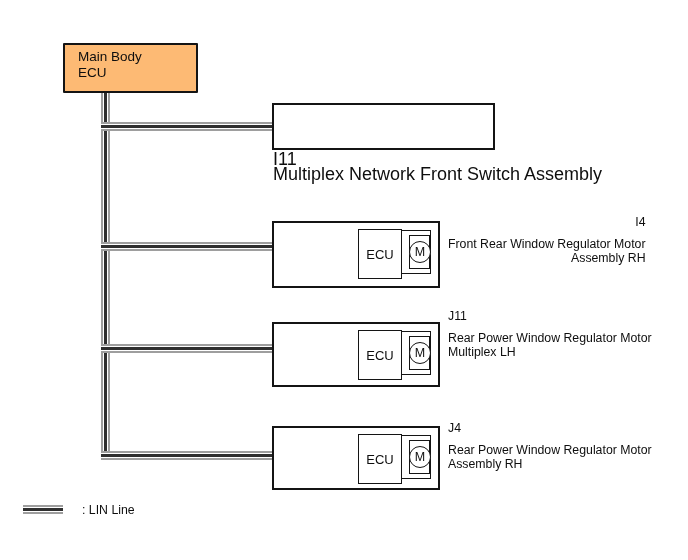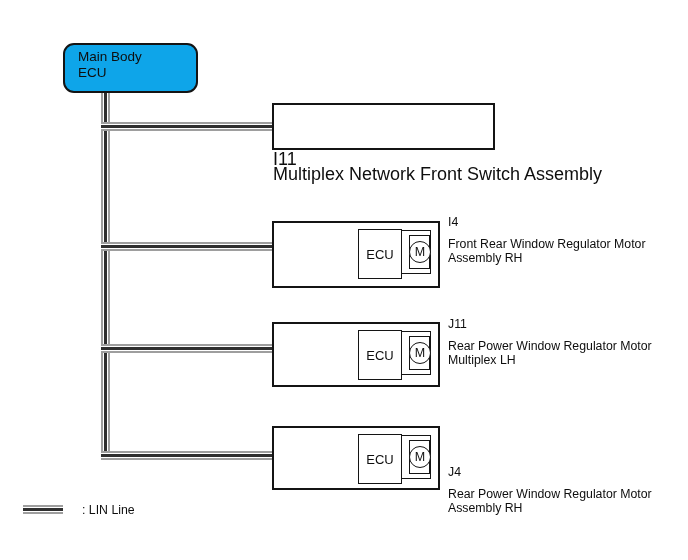--- a/index.html
+++ b/index.html
@@ -16,21 +16,21 @@
       var(--lin-core) 3.3px,var(--lin-core) 5.7px,
       #ffffff 5.7px,#ffffff 7.4px,
       var(--lin-outer) 7.4px,var(--lin-outer) 9px);}
   .lin-v{width:9px;background:linear-gradient(to right,
       var(--lin-outer) 0px,var(--lin-outer) 1.6px,
       #ffffff 1.6px,#ffffff 3.3px,
       var(--lin-core) 3.3px,var(--lin-core) 5.7px,
       #ffffff 5.7px,#ffffff 7.4px,
       var(--lin-outer) 7.4px,var(--lin-outer) 9px);}
   .main-ecu{
-    border:2.5px solid var(--box-border);border-radius:11px;background:#0ea5e9;
+    border:2.5px solid var(--box-border);border-radius:1px;background:#fdba74;
     font-size:13.5px;line-height:16px;padding:4px 0 0 13px;box-sizing:border-box;
   }
   .node-box{border:2px solid var(--box-border);background:#fff;box-sizing:border-box;}
   .ecu-box{border:1.6px solid var(--box-border);background:#fff;box-sizing:border-box;
     display:flex;align-items:center;justify-content:center;font-size:13px;}
   .bracket{border:1.5px solid var(--box-border);background:transparent;box-sizing:border-box;}
   .motor-rect{border:1.6px solid var(--box-border);background:#fff;box-sizing:border-box;}
   .motor-circle{border:1.7px solid var(--box-border);border-radius:50%;background:#fff;
     box-sizing:border-box;display:flex;align-items:center;justify-content:center;font-size:12.5px;}
   .node-caption{font-size:12.3px;line-height:14.5px;}
@@ -62,51 +62,51 @@
 
   <div class="abs node-box" style="left:272px;top:221px;width:168px;height:67px;"></div>
   <div class="abs bracket" style="left:392px;top:230px;width:39px;height:44px;"></div>
   <div class="abs ecu-box" style="left:358px;top:229px;width:44px;height:50px;">
     <span>ECU</span>
   </div>
   <div class="abs motor-rect" style="left:409px;top:235px;width:21px;height:34px;"></div>
   <div class="abs motor-circle" style="left:409px;top:241px;width:22px;height:22px;">
     <span>M</span>
   </div>
-  <div class="abs node-caption" style="left:448px;top:215px;">
+  <div class="abs node-caption" style="left:448px;top:215px;text-align:right;">
     <div class="code">I4</div>
     <div>Front Rear Window Regulator Motor</div>
     <div>Assembly RH</div>
   </div>
 
   <div class="abs node-box" style="left:272px;top:322px;width:168px;height:65px;"></div>
   <div class="abs bracket" style="left:392px;top:331px;width:39px;height:44px;"></div>
   <div class="abs ecu-box" style="left:358px;top:330px;width:44px;height:50px;">
     <span>ECU</span>
   </div>
   <div class="abs motor-rect" style="left:409px;top:336px;width:21px;height:34px;"></div>
   <div class="abs motor-circle" style="left:409px;top:342px;width:22px;height:22px;">
     <span>M</span>
   </div>
-  <div class="abs node-caption" style="left:448px;top:317px;">
+  <div class="abs node-caption" style="left:448px;top:309px;">
     <div class="code">J11</div>
     <div>Rear Power Window Regulator Motor</div>
     <div>Multiplex LH</div>
   </div>
 
   <div class="abs node-box" style="left:272px;top:426px;width:168px;height:64px;"></div>
   <div class="abs bracket" style="left:392px;top:435px;width:39px;height:44px;"></div>
   <div class="abs ecu-box" style="left:358px;top:434px;width:44px;height:50px;">
     <span>ECU</span>
   </div>
   <div class="abs motor-rect" style="left:409px;top:440px;width:21px;height:34px;"></div>
   <div class="abs motor-circle" style="left:409px;top:446px;width:22px;height:22px;">
     <span>M</span>
   </div>
-  <div class="abs node-caption" style="left:448px;top:421px;margin-top:44px;">
+  <div class="abs node-caption" style="left:448px;top:421px;">
     <div class="code">J4</div>
     <div>Rear Power Window Regulator Motor</div>
     <div>Assembly RH</div>
   </div>
 
   <div class="abs lin-h" style="left:23px;top:505px;width:40px;"></div>
   <div class="abs legend-label" style="left:82px;top:503px;">: LIN Line</div>
 
 </div>
 

